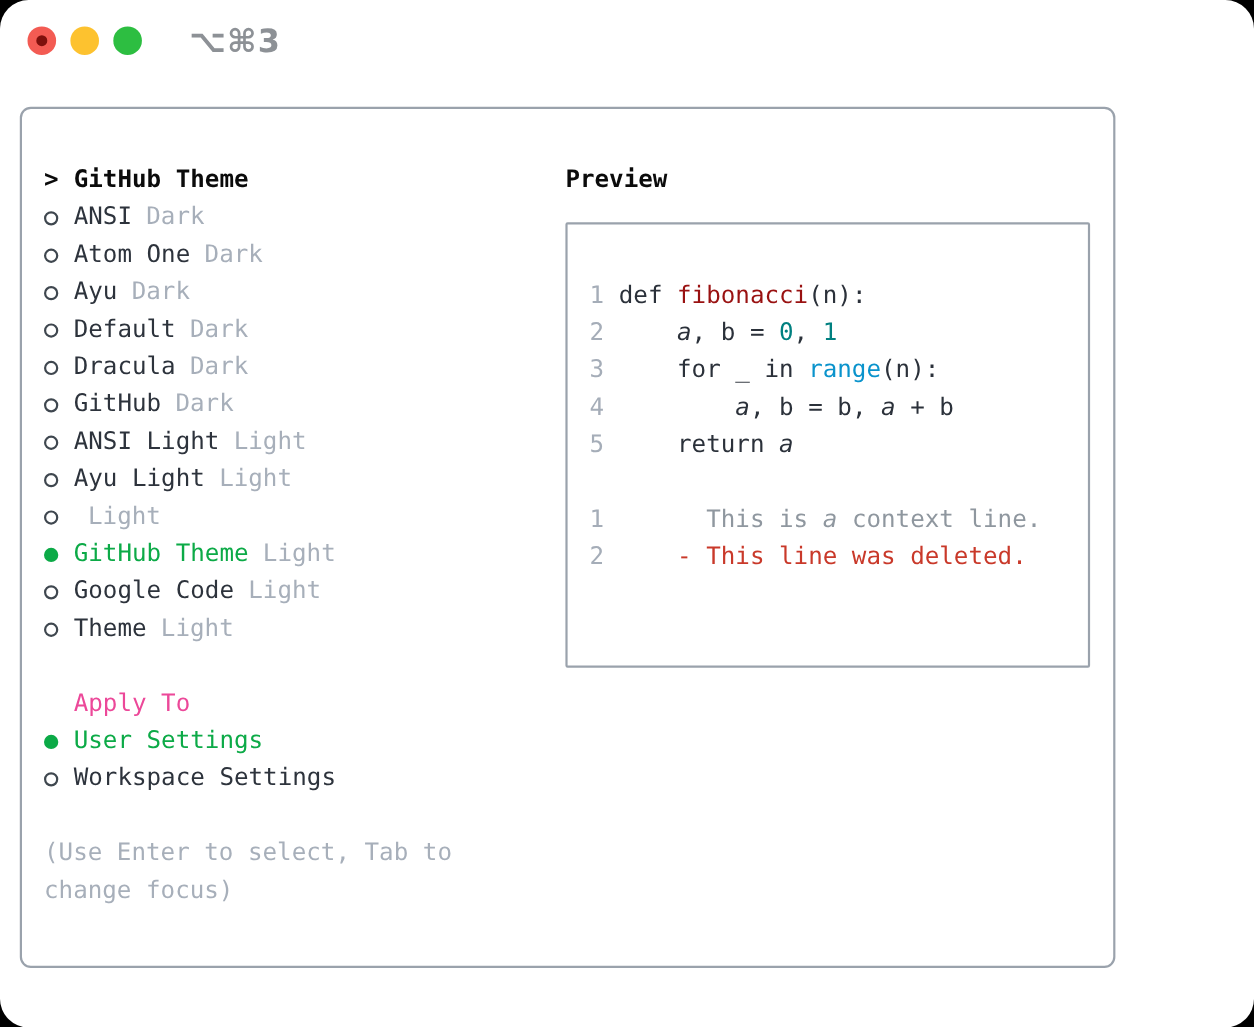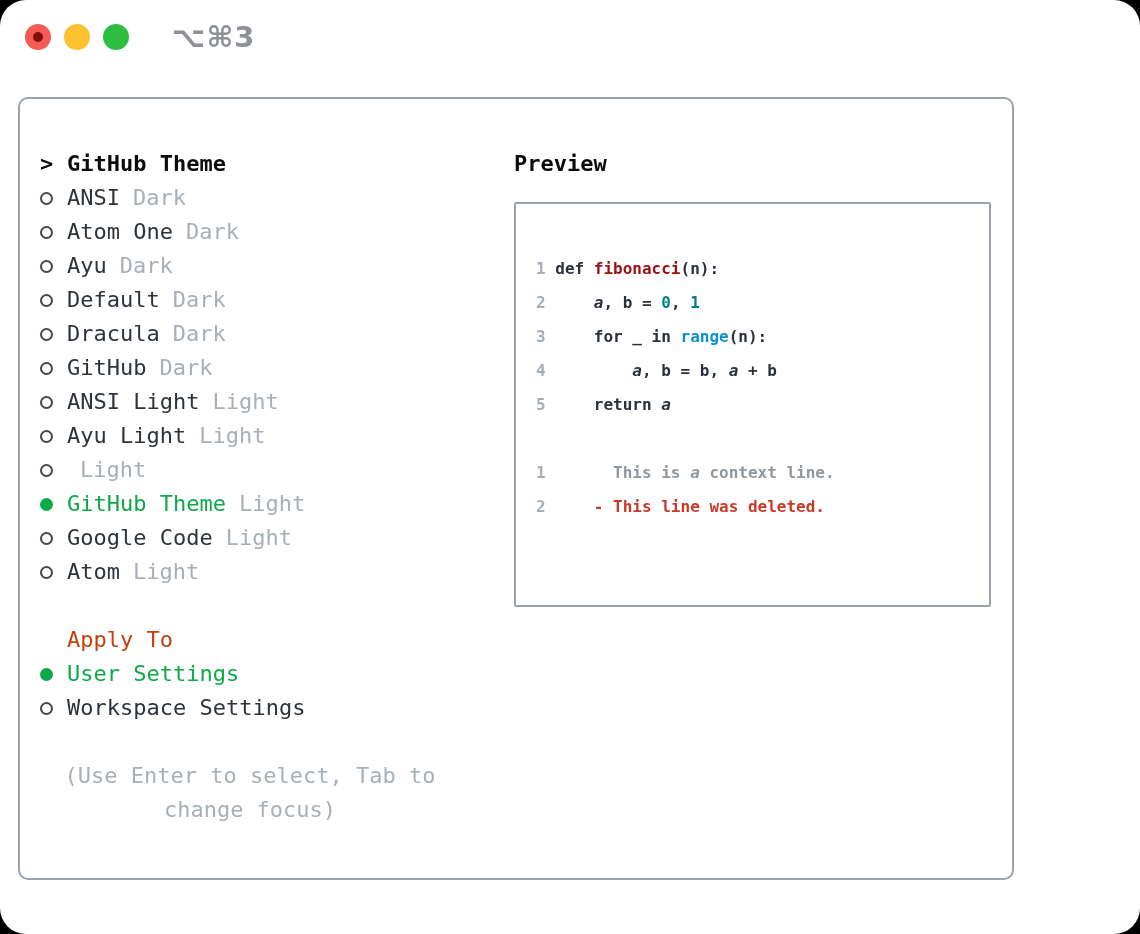--- a/index.html
+++ b/index.html
@@ -81,21 +81,21 @@
     flex-shrink: 0;
   }
   .prompt {
     font-weight: bold;
     color: var(--heading);
   }
   .hdr {
     font-weight: bold;
     color: var(--heading);
   }
-  .subhdr { color: #c2410c; }
+  .subhdr { color: #ec4899; }
   .circle {
     width: 13px; height: 13px;
     box-sizing: border-box;
     border: 2px solid var(--bullet_outline);
     border-radius: 50%;
     display: inline-block;
   }
   .circle.sel {
     border-color: var(--green);
     background: var(--green);
@@ -104,39 +104,37 @@
   .name.selname { color: var(--green); }
   .variant  { color: var(--muted); margin-left: 13px; }
 
   .spacer { height: 34px; }
 
   .hint {
     margin-top: 34px;
     color: var(--muted);
     width: 420px;
     line-height: 34px;
-    text-align: center;
   }
 
   .preview-box {
     margin-top: 21px;
     width: 477px;
     height: 405px;
     box-sizing: border-box;
     border: 2px solid var(--border);
     border-radius: 2px;
     padding: 48px 10px 0 20px;
     overflow: hidden;
   }
   .code-line {
     height: 34px;
     white-space: pre;
-    font-size: 16px;
+    font-size: 22px;
     line-height: 34px;
-    font-weight: bold;
   }
   .s-ln  { color: var(--line_number); }
   .s-t   { color: var(--code_text); }
   .s-fn  { color: var(--func_red); }
   .s-num { color: var(--number_teal); }
   .s-bi  { color: var(--builtin_blue); }
   .s-ctx { color: var(--context_gray); }
   .s-del { color: var(--diff_red); }
   .s-add { color: var(--diff_green); }
   .it    { font-style: italic; }
@@ -166,21 +164,21 @@
           <div class="row"><span class="cell"><span class="circle"></span></span><span class="name">Atom One</span><span class="variant">Dark</span></div>
           <div class="row"><span class="cell"><span class="circle"></span></span><span class="name">Ayu</span><span class="variant">Dark</span></div>
           <div class="row"><span class="cell"><span class="circle"></span></span><span class="name">Default</span><span class="variant">Dark</span></div>
           <div class="row"><span class="cell"><span class="circle"></span></span><span class="name">Dracula</span><span class="variant">Dark</span></div>
           <div class="row"><span class="cell"><span class="circle"></span></span><span class="name">GitHub</span><span class="variant">Dark</span></div>
           <div class="row"><span class="cell"><span class="circle"></span></span><span class="name">ANSI Light</span><span class="variant">Light</span></div>
           <div class="row"><span class="cell"><span class="circle"></span></span><span class="name">Ayu Light</span><span class="variant">Light</span></div>
           <div class="row"><span class="cell"><span class="circle"></span></span><span class="variant">Light</span></div>
           <div class="row"><span class="cell"><span class="circle sel"></span></span><span class="name selname">GitHub Theme</span><span class="variant">Light</span></div>
           <div class="row"><span class="cell"><span class="circle"></span></span><span class="name">Google Code</span><span class="variant">Light</span></div>
-          <div class="row"><span class="cell"><span class="circle"></span></span><span class="name">Atom</span><span class="variant">Light</span></div>
+          <div class="row"><span class="cell"><span class="circle"></span></span><span class="name">Theme</span><span class="variant">Light</span></div>
         </div>
 
       <div class="spacer"></div>
 
       <div class="row">
         <span class="cell"></span>
         <span class="subhdr">Apply To</span>
       </div>
 
       <div>

